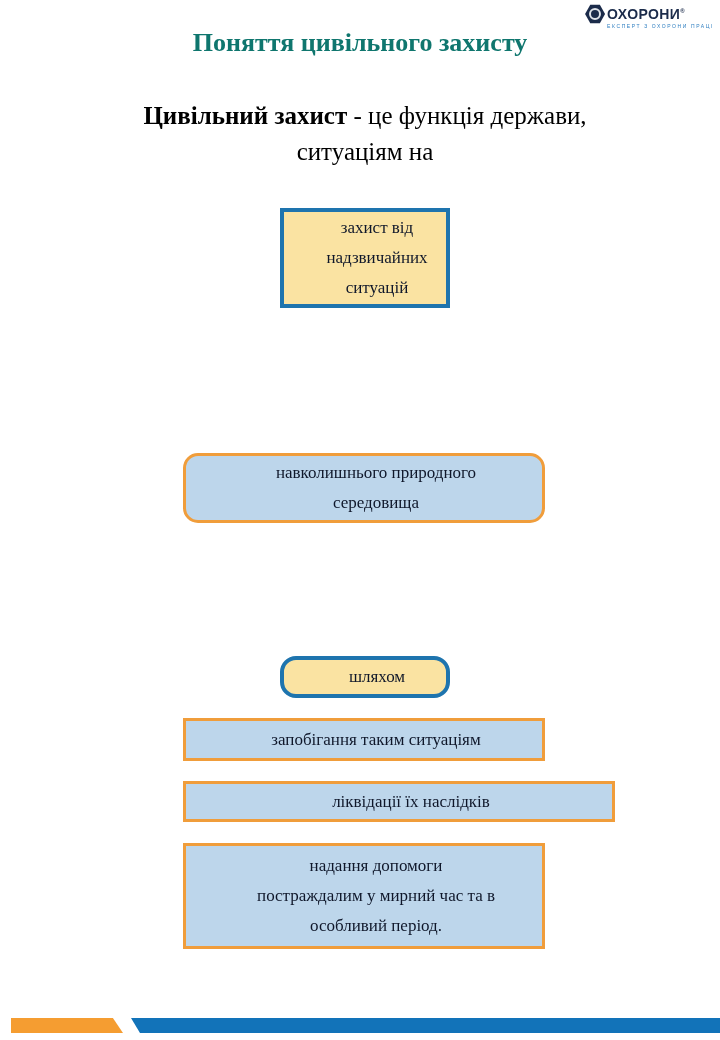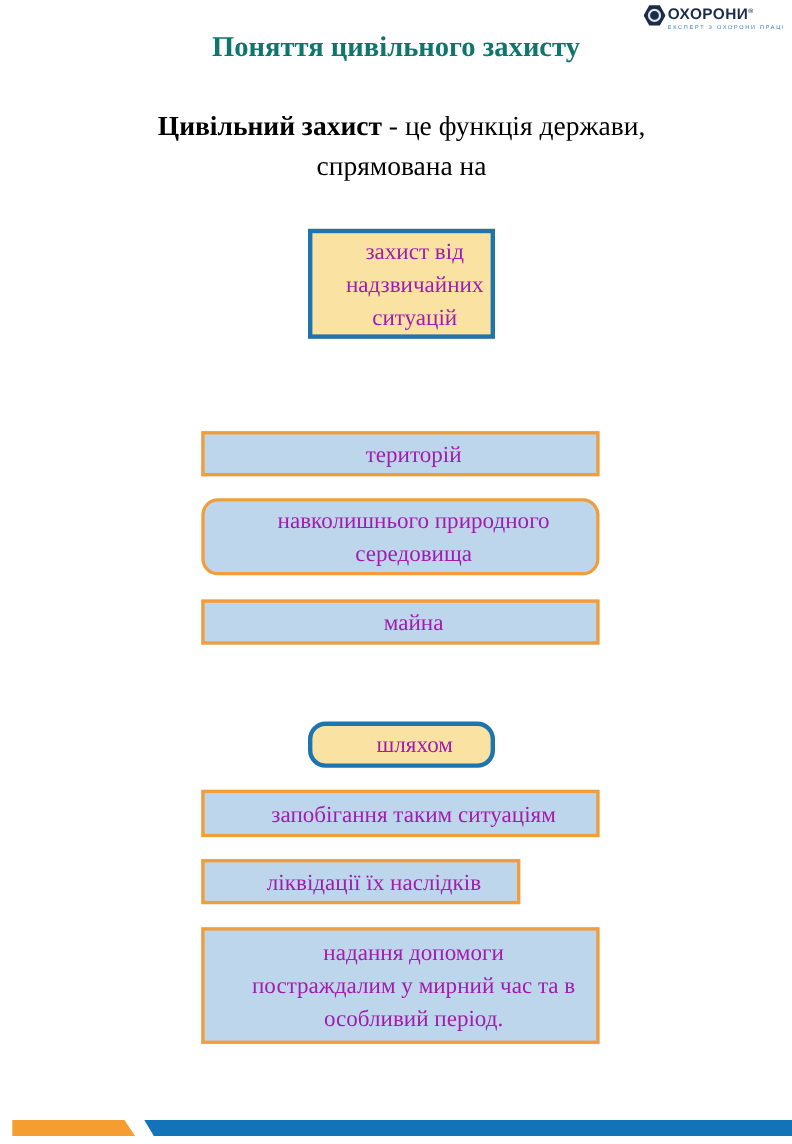--- a/index.html
+++ b/index.html
@@ -82,42 +82,42 @@
   .intro b { font-weight: bold; }
 
   
   .box {
     position: absolute;
     box-sizing: border-box;
     display: flex;
     align-items: center;
     justify-content: center;
     text-align: center;
-    font-size: 21px;
+    font-size: 17px;
     line-height: 30px;
-    color: #a21caf;
+    color: #0f172a;
     white-space: pre-line;
     padding-left: 24px;
   }
   .box-yellow {
     background: #fae3a2;
     border: 4px solid #1e74ae;
   }
   .box-blue {
     background: #bdd6eb;
     border: 3px solid #f09d3b;
   }
   #box-protection { left: 280px; top: 208px; width: 170px; height: 100px; }
   #box-target-0   { left: 183px; top: 328px; width: 362px; height: 41px; }
   #box-target-1   { left: 183px; top: 392px; width: 362px; height: 41px; }
   #box-target-2   { left: 183px; top: 453px; width: 362px; height: 70px; border-radius: 15px; }
   #box-target-3   { left: 183px; top: 545px; width: 362px; height: 41px; }
   #box-method     { left: 280px; top: 656px; width: 170px; height: 42px; border-radius: 16px; }
   #box-method-0   { left: 183px; top: 718px; width: 362px; height: 43px; }
-  #box-method-1   { left: 183px; top: 781px; width: 290px; height: 41px; }
+  #box-method-1   { left: 183px; top: 781px; width: 432px; height: 41px; }
   #box-method-2   { left: 183px; top: 843px; width: 362px; height: 106px; }
 
   
   .footer-orange {
     position: absolute;
     left: 11px;
     top: 1018px;
     width: 112px;
     height: 15px;
     background: #f59d31;
@@ -143,30 +143,28 @@
       <div class="logo-ring"></div>
     </div>
     <div class="logo-text-col">
       <div class="logo-name"><span>ОХОРОНИ</span><sup>®</sup></div>
       <div class="logo-tagline">ЕКСПЕРТ З ОХОРОНИ ПРАЦІ</div>
     </div>
   </div>
 
   <h1 class="title">Поняття цивільного захисту</h1>
 
-  <p class="intro"><b>Цивільний захист</b><span> - це функція держави, спрямована на</span></p>
+  <p class="intro"><b>Цивільний захист</b><span> - це функція держави, ситуаціям на</span></p>
 
   <div id="box-protection" class="box box-yellow">захист від
 надзвичайних
 ситуацій</div>
 
-  <div id="box-target-1" class="box box-blue">територій</div>
   <div id="box-target-2" class="box box-blue">навколишнього природного
 середовища</div>
-  <div id="box-target-3" class="box box-blue">майна</div>
 
   <div id="box-method" class="box box-yellow">шляхом</div>
 
   <div id="box-method-0" class="box box-blue">запобігання таким ситуаціям</div>
   <div id="box-method-1" class="box box-blue">ліквідації їх наслідків</div>
   <div id="box-method-2" class="box box-blue">надання допомоги
 постраждалим у мирний час та в
 особливий період.</div>
 
   <div class="footer-orange"></div>

